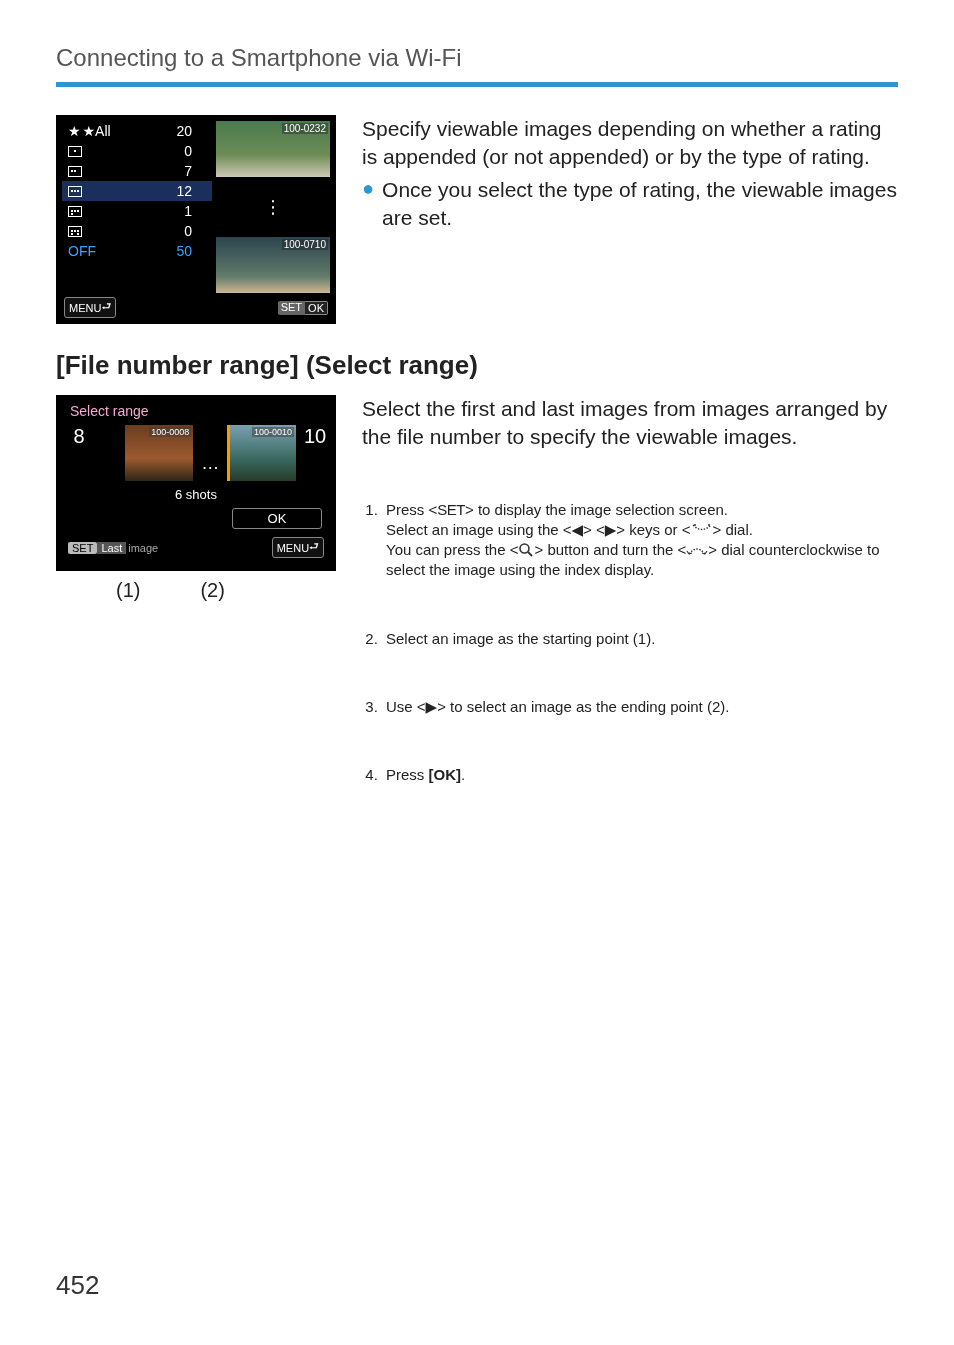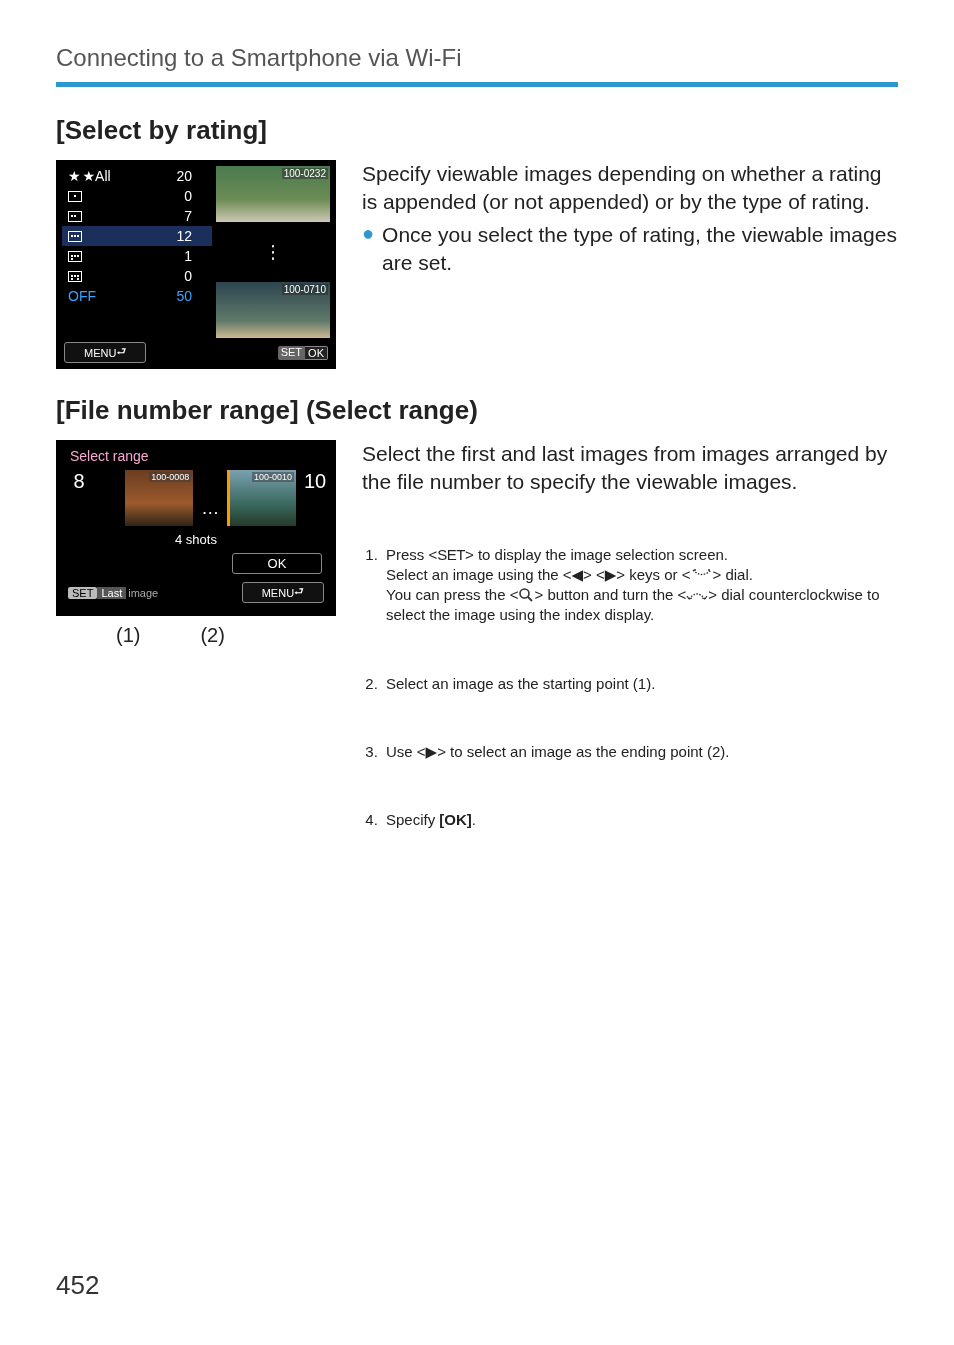--- a/index.html
+++ b/index.html
@@ -74,21 +74,21 @@
     padding: 0 2px;
     font-size: 10px;
   }
   .vdots { font-size: 18px; line-height: 14px; }
   .lcd-footer {
     display: flex; justify-content: space-between; align-items: center;
     padding: 4px 2px 0 2px;
   }
   .btn-outline {
     border: 1px solid #888; border-radius: 3px;
-    padding: 0 19px; font-size: 11px; display: inline-flex; align-items: center;
+    padding: 0 4px; font-size: 11px; display: inline-flex; align-items: center;
     background: #111; color: #fff;
   }
   .setok { display: inline-flex; }
   .setok .set { background:#666; color:#fff; padding:0 3px; font-size:11px; border-radius:2px 0 0 2px;}
   .setok .ok  { background:#222; color:#fff; padding:0 3px; font-size:11px; border:1px solid #888; border-left:none; border-radius:0 2px 2px 0;}
   .body-text { font-size: 21px; line-height: 1.35; flex: 1; }
   .bullet { display: flex; gap: 8px; margin-top: 4px; }
   .bullet .dot { color:#2f97d0; font-size: 20px; line-height: 24px; }
   ol.steps { padding-left: 20px; margin: 4px 0; }
   ol.steps li { font-size: 15px; line-height: 1.35; margin-bottom: 2px; padding-left: 4px; margin-top: 48px;}
@@ -136,21 +136,20 @@
   .box-icon .d4 { position:absolute; left:2px; top:6px; width:2px; height:2px; background:#fff;}
   .box-icon .d5 { position:absolute; left:8px; top:6px; width:2px; height:2px; background:#fff;}
 </style>
 </head>
 <body>
 
 <div class="page">
   <div class="header">Connecting to a Smartphone via Wi-Fi</div>
   <div class="hr"></div>
 
-  <h2>[Select by rating]</h2>
   <div class="section">
     <div class="lcd">
       <div class="lcd-main">
         <div class="lcd-left">
           <div class="ratings-row">
             <span class="r-label">
                 <span class="star">★</span>
                 <span>★All</span>
               </span>
             <span class="r-count">20</span>
@@ -252,21 +251,21 @@
           <div class="sr-thumb left">
             <span class="sr-thumb-tag">100-0008</span>
           </div>
           <div class="sr-dots">…</div>
           <div class="sr-thumb right">
             <div class="sr-vline"></div>
             <span class="sr-thumb-tag">100-0010</span>
           </div>
           <div class="sr-num">10</div>
         </div>
-        <div class="sr-shots">4 shots</div>
+        <div class="sr-shots">6 shots</div>
         <div class="sr-okrow">
           <div class="okbtn">OK</div>
         </div>
         <div class="sr-footer">
           <span class="set-last">
             <span class="set-badge">SET</span>
             <span class="last-badge">Last</span>
             <span class="image-badge">image</span>
           </span>
           <span class="btn-outline">
@@ -296,20 +295,20 @@
               <line x1="10" y1="10" x2="14" y2="14" stroke="#333" stroke-width="1.8"></line>
             </svg><span>&gt; button and turn the &lt;</span><svg class="icon-inline" width="22" height="16" viewBox="0 0 22 16">
               <path d="M3 12 Q11 2 19 12" fill="none" stroke="#333" stroke-width="1.4" stroke-dasharray="1.5 1.5"></path>
               <path d="M3 12 l-2 -3 M3 12 l3 -1" stroke="#333" stroke-width="1.2" fill="none"></path>
               <path d="M19 12 l2 -3 M19 12 l-3 -1" stroke="#333" stroke-width="1.2" fill="none"></path>
             </svg><span>&gt; dial counterclockwise to select the image using the index display.</span>
         </li>
         <li>Select an image as the starting point (1).</li>
         <li>Use &lt;▶&gt; to select an image as the ending point (2).</li>
         <li>
-          <span>Specify </span><b>[OK]</b><span>.</span>
+          <span>Press </span><b>[OK]</b><span>.</span>
         </li>
       </ol>
     </div>
   </div>
 
   <div class="page-num">452</div>
 </div>
 
 </body></html>

